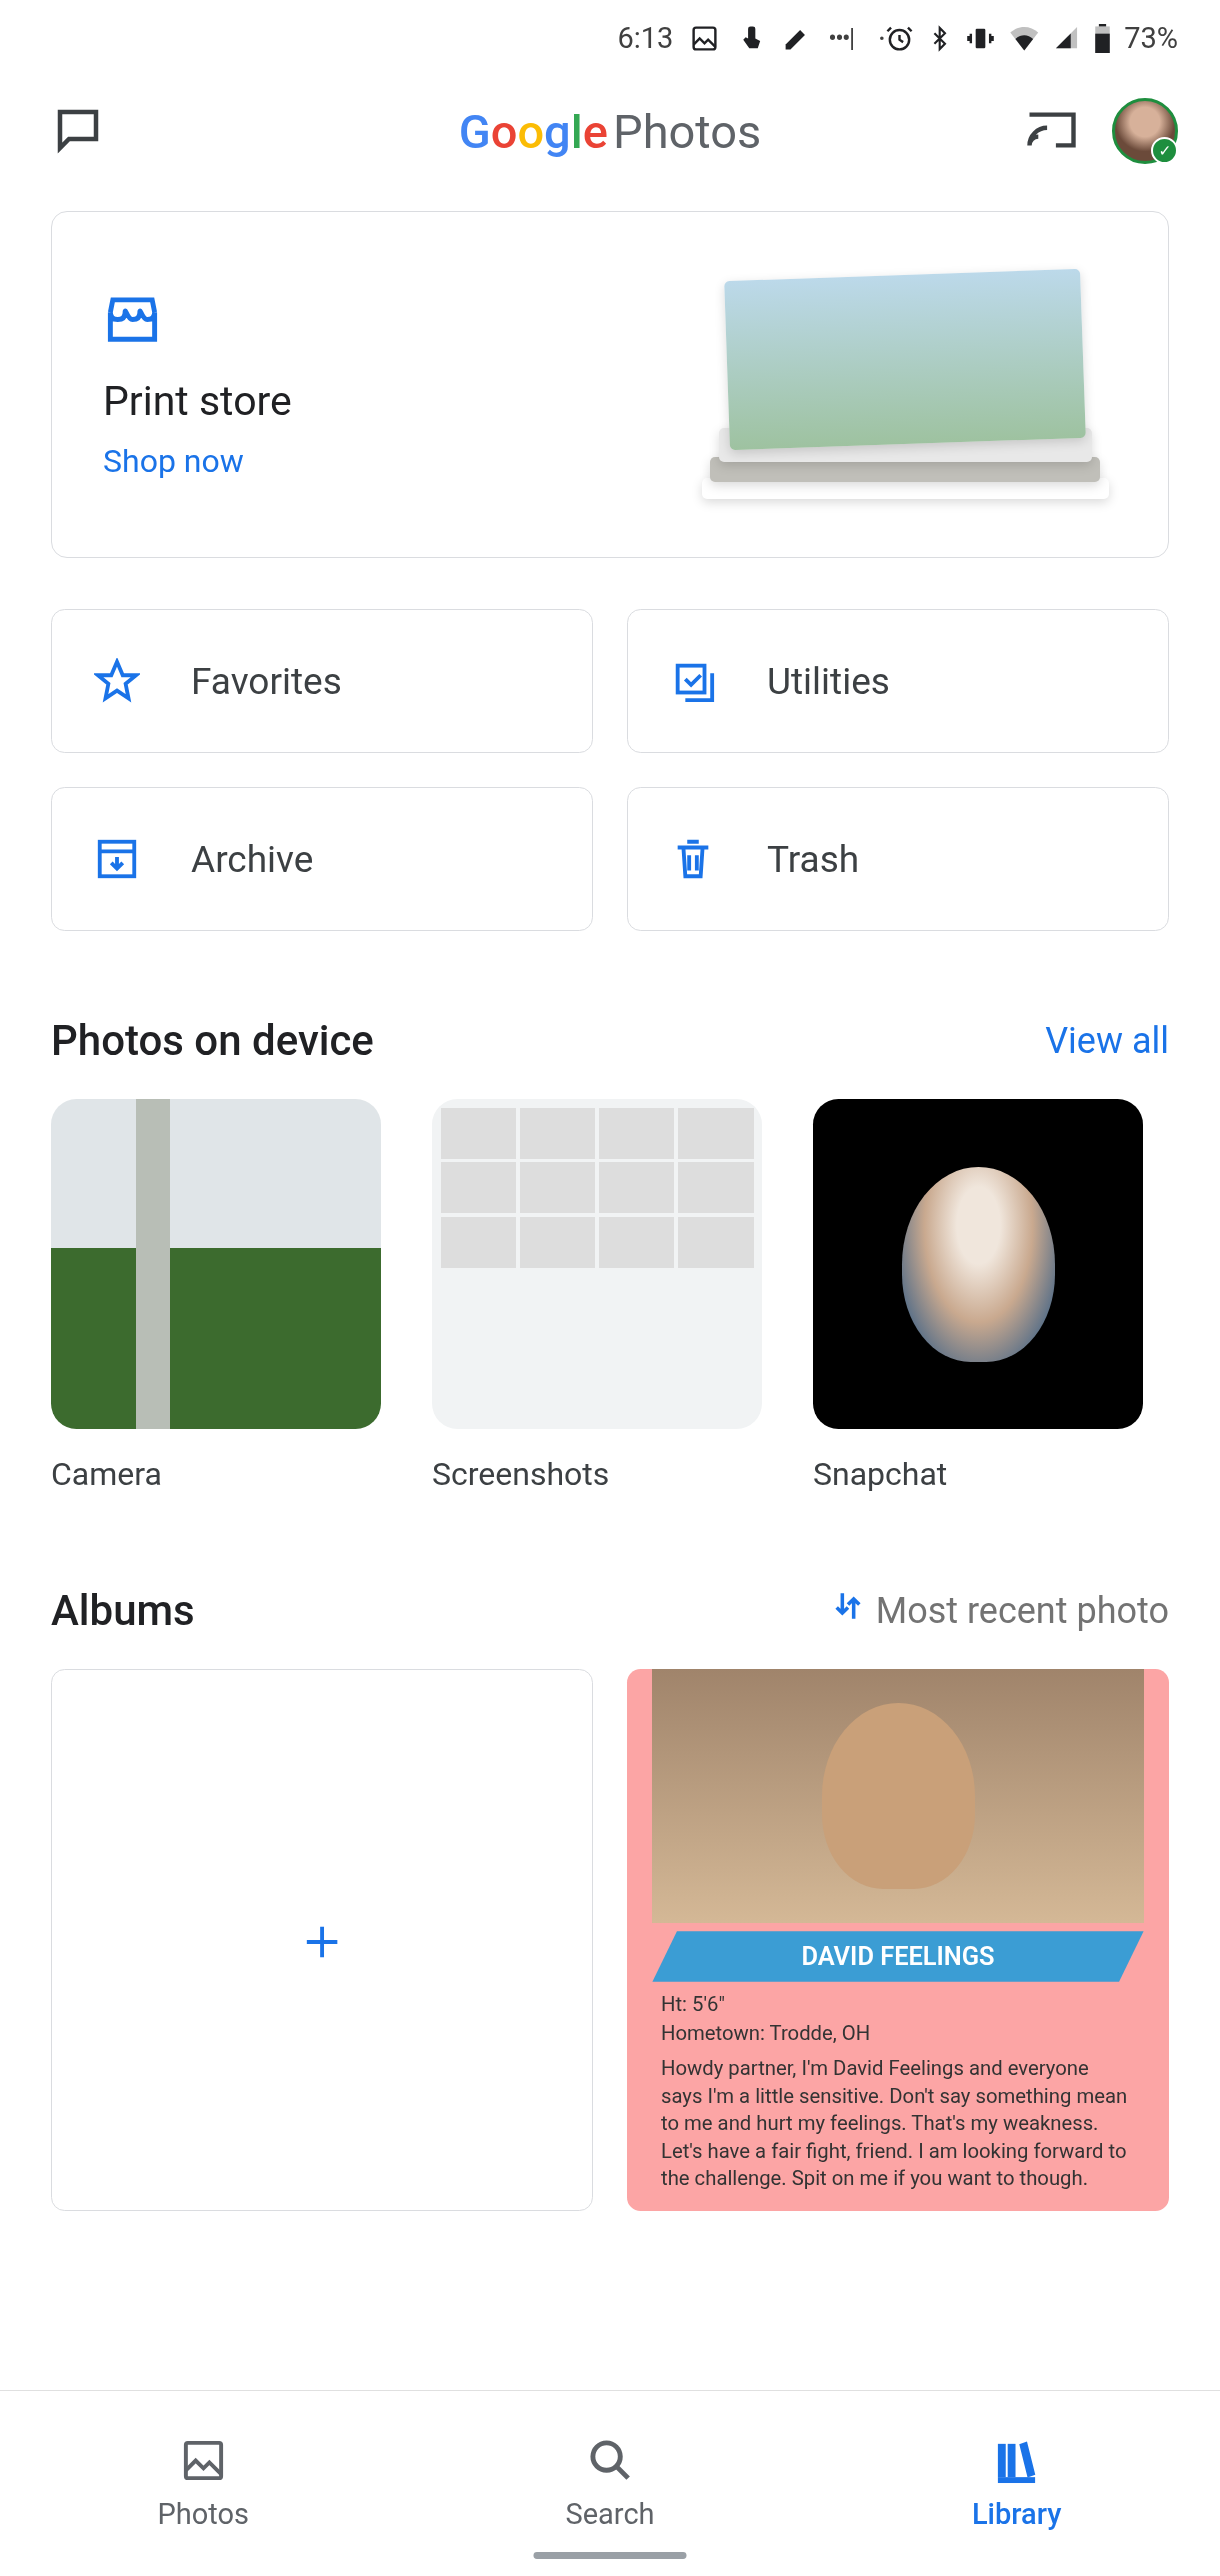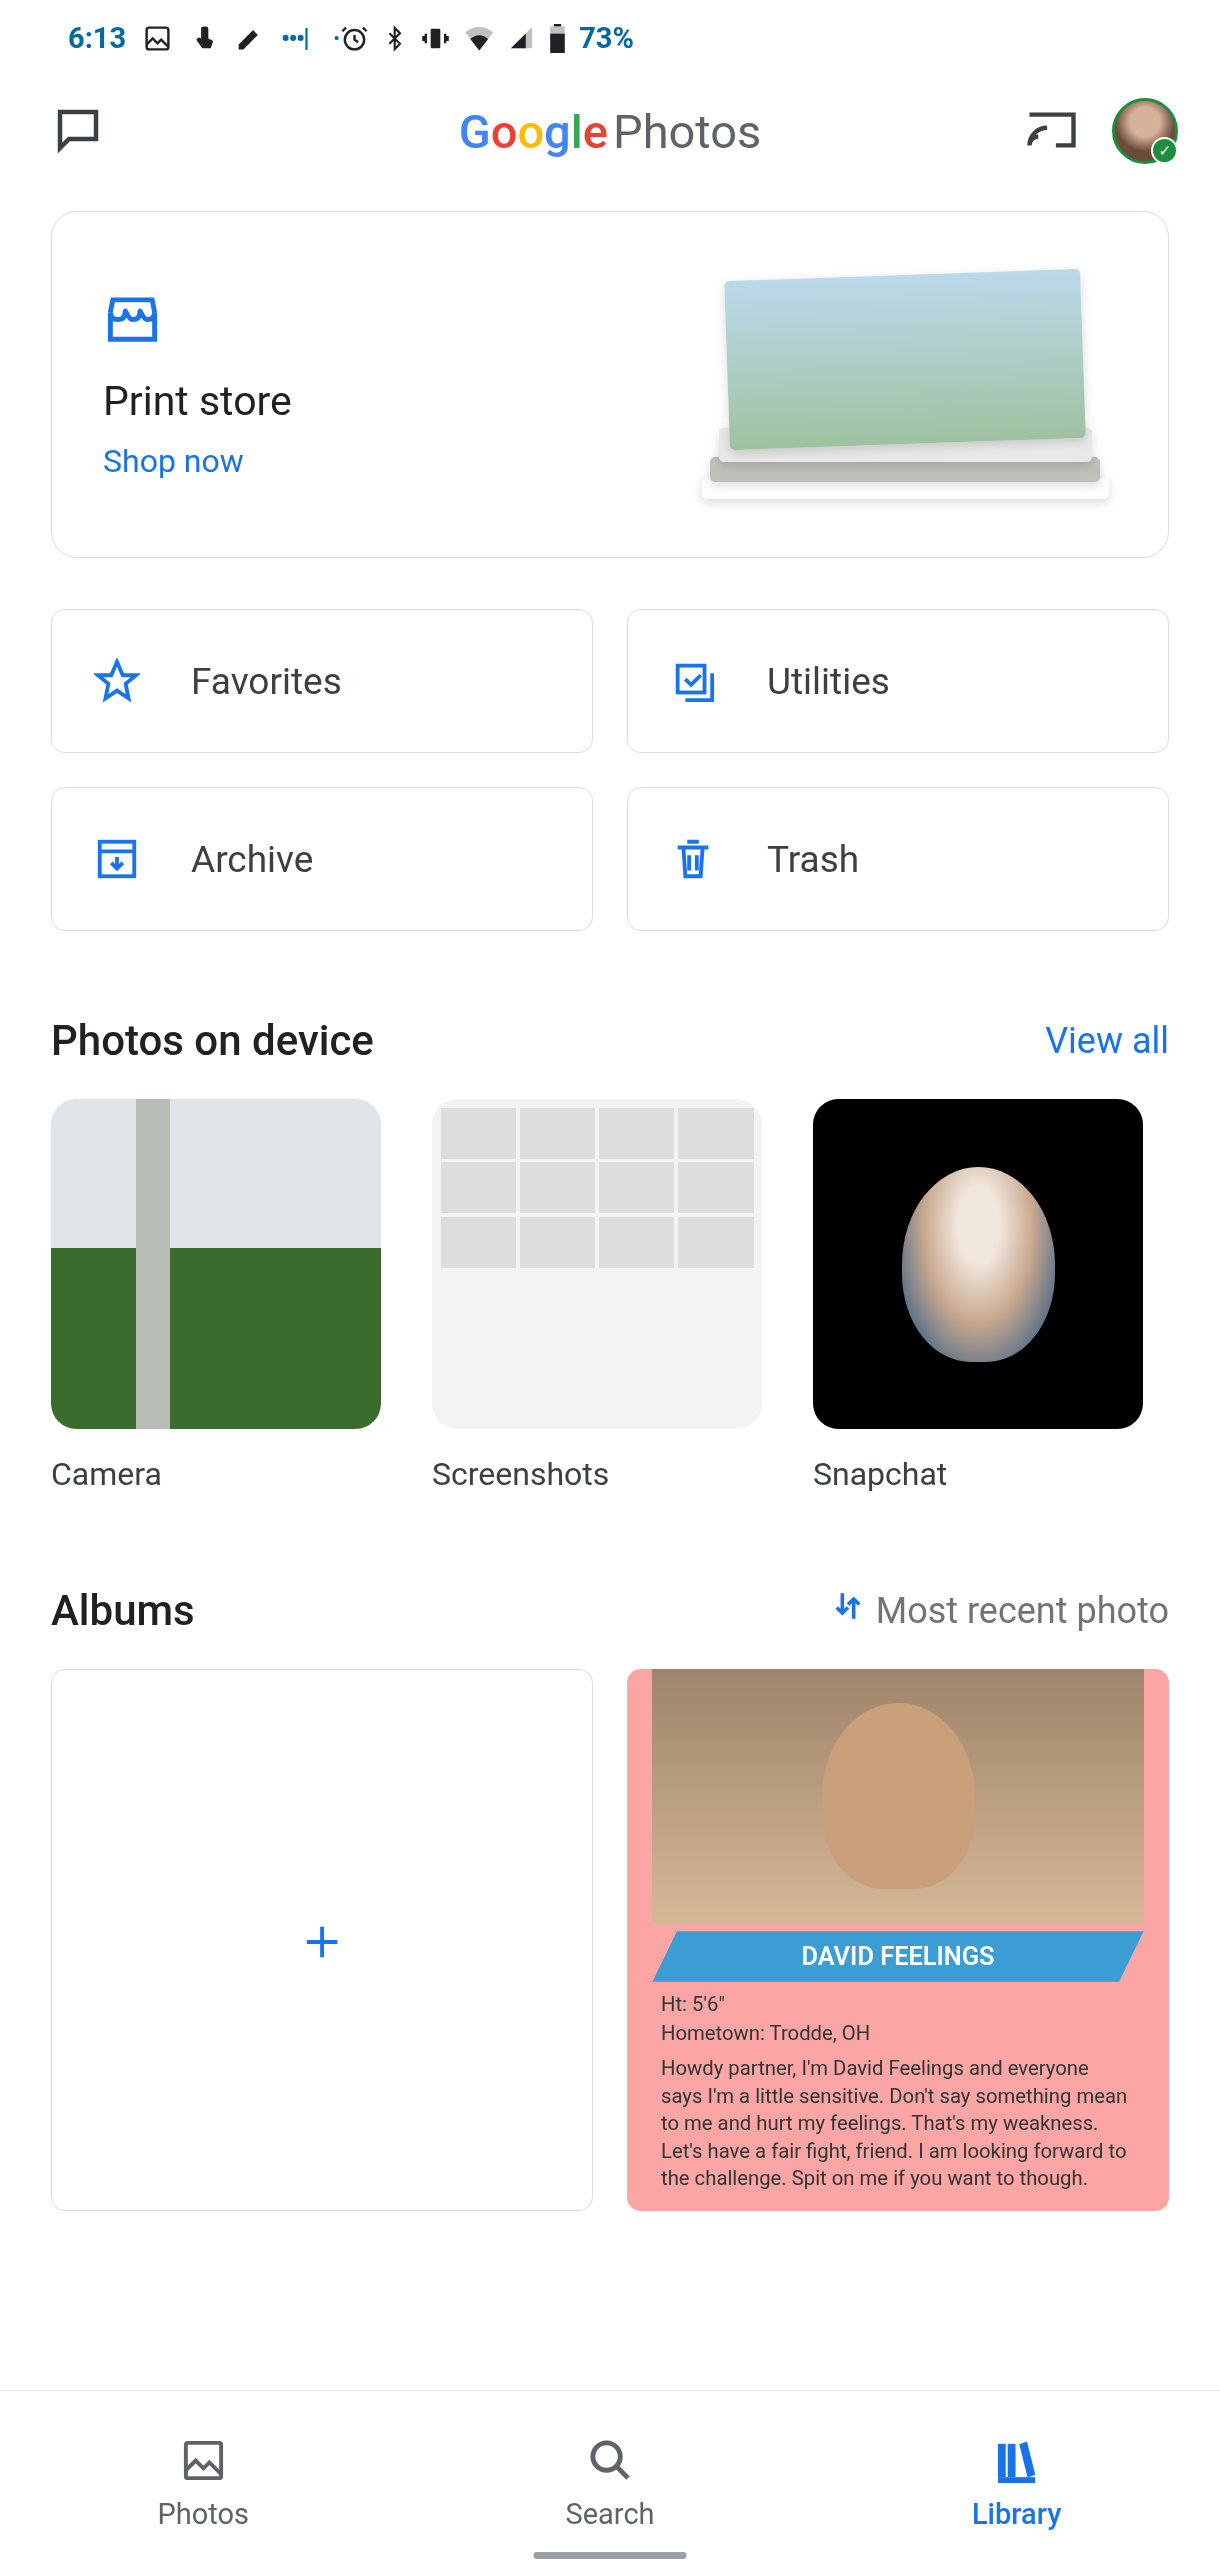--- a/index.html
+++ b/index.html
@@ -9,26 +9,26 @@
     font-family: 'Roboto', 'Helvetica Neue', Arial, sans-serif;
     background: #fff;
     color: #202124;
     overflow: hidden;
     position: relative;
   }
   
   .status-bar {
     height: 76px;
     display: flex;
-    justify-content: flex-start;
+    justify-content: flex-end;
     align-items: center;
     padding: 0 42px 0 68px;
     font-size: 29px;
-    font-weight: 700;
-    color: #0369a1;
+    font-weight: 400;
+    color: #404040;
   }
   .status-left, .status-right {
     display: flex;
     align-items: center;
     gap: 17px;
   }
   .status-right { gap: 13.6px; }
   .status-icon { display:inline-flex; align-items:center; justify-content:center;}
   
   .app-header {
@@ -65,21 +65,21 @@
   .avatar-check{
     position:absolute; right:-3.4px; bottom:-3.4px;
     width:27px;height:27px;border-radius:50%;
     background:#1e8e3e; border:2.5px solid #fff;
     display:flex;align-items:center;justify-content:center;
     color:#fff; font-size:15.3px;
   }
   
   .content { padding: 25.4px 51px 0 51px; }
   .print-card {
-    border:1.7px solid #dadce0; border-radius:26px;
+    border:1.7px solid #dadce0; border-radius:16px;
     padding: 42px 51px 42px 51px;
     display:flex; justify-content:space-between; align-items:center;
     height: 347px;
     margin-bottom: 51px;
   }
   .print-card .info .title{
     font-size:41px; color:#202124; margin-top: 25.4px;
   }
   .print-card .info .link{
     color:#1a73e8; font-size:32px; margin-top:17px;

